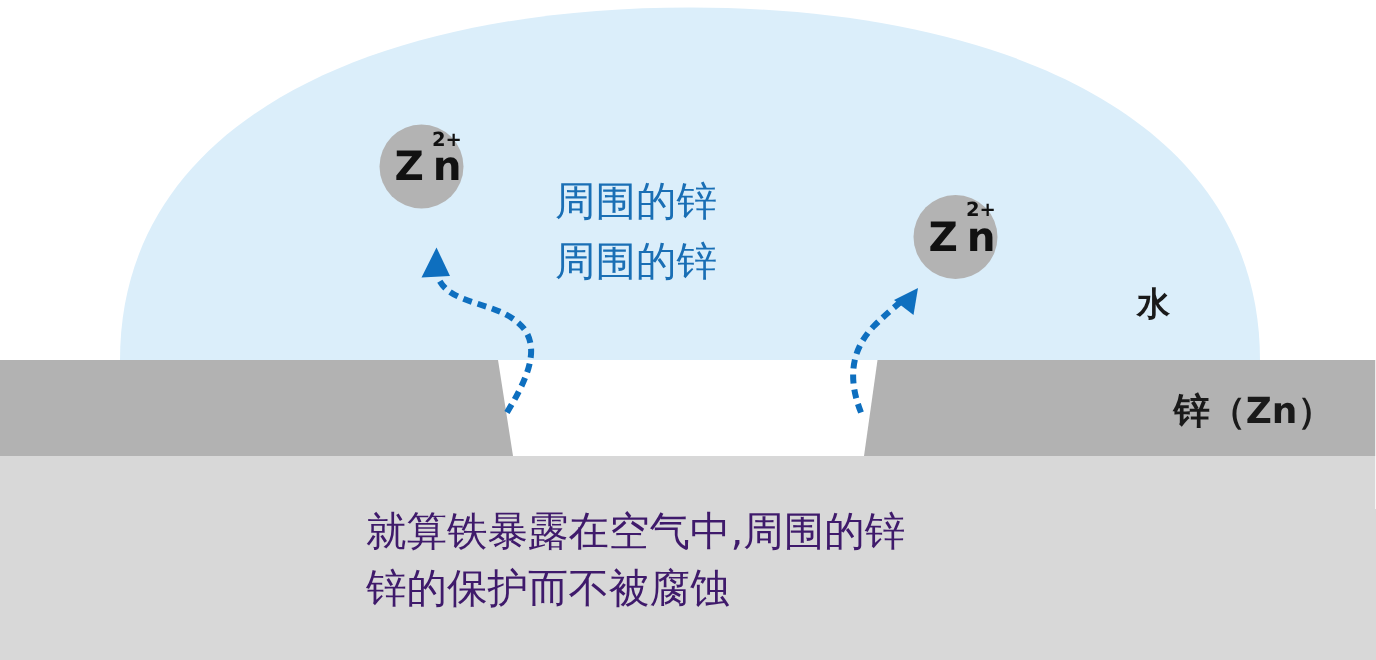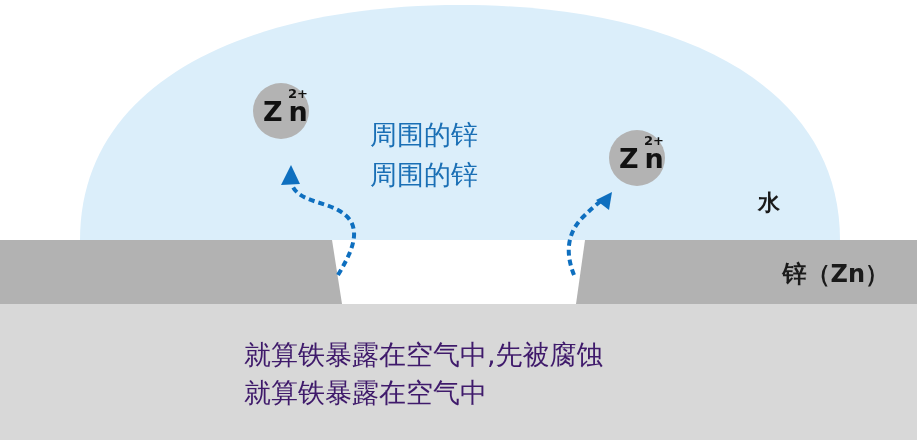--- a/index.html
+++ b/index.html
@@ -46,15 +46,15 @@
     <span class="chg">2+</span>
   </div>
 
   <div class="lbl blue-text" style="left:370px; top:117px;">周围的锌</div>
   <div class="lbl blue-text" style="left:370px; top:157px;">周围的锌</div>
 
   <div class="lbl water-label" style="left:758px; top:188px;">水</div>
 
   <div class="lbl layer-label" style="right:28px; top:258px;">锌（Zn）</div>
 
-  <div class="lbl purple-text" style="left:244px; top:336px;">就算铁暴露在空气中,先被腐蚀</div>
-  <div class="lbl purple-text" style="left:244px; top:374px;">就算铁暴露在空气中</div>
+  <div class="lbl purple-text" style="left:244px; top:336px;">就算铁暴露在空气中,周围的锌</div>
+  <div class="lbl purple-text" style="left:244px; top:374px;">锌的保护而不被腐蚀</div>
 </div>
 
 </body></html>

